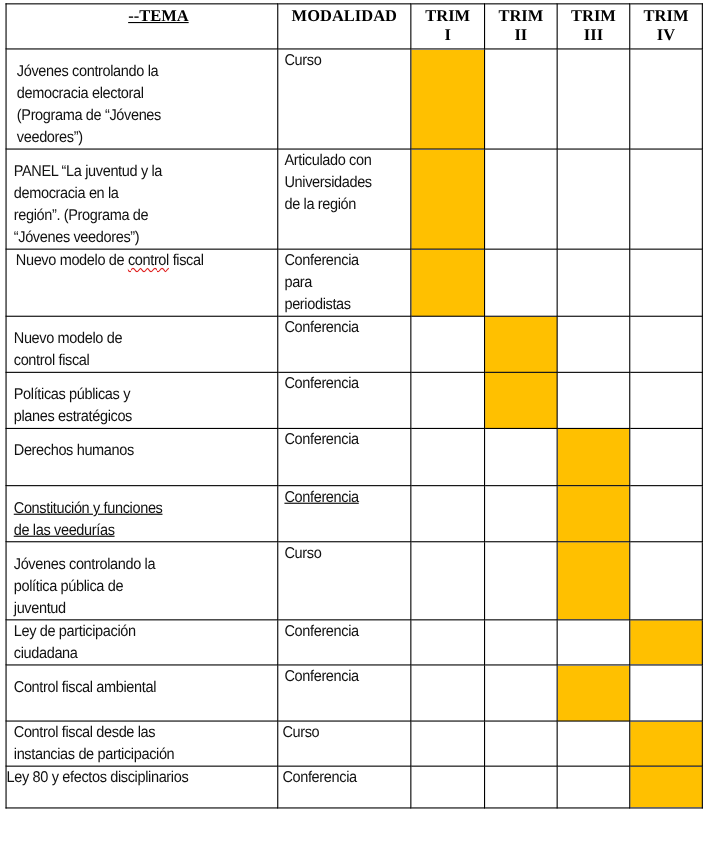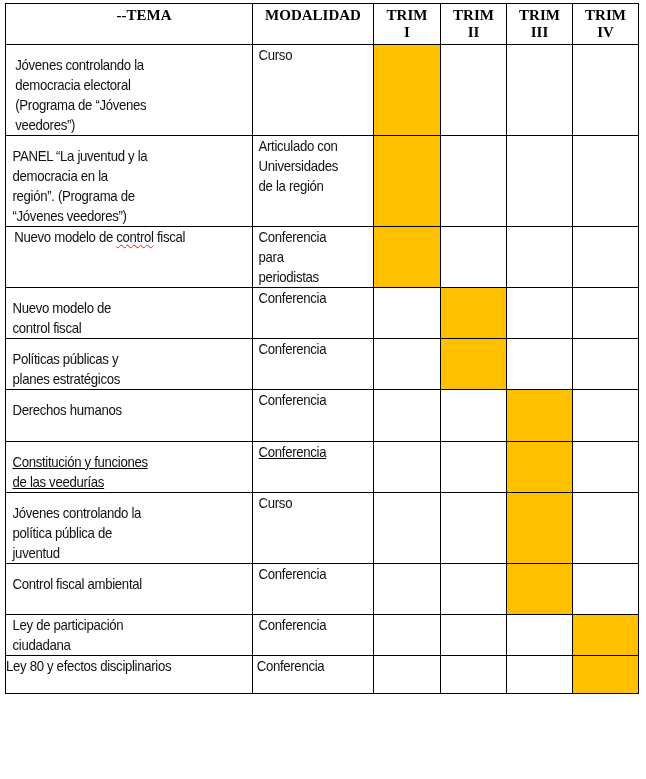--- a/index.html
+++ b/index.html
@@ -13,21 +13,21 @@
       border: 1.5px solid #000;
       padding: 0; vertical-align: top;
       overflow: hidden;
     }
     #sched th {
       font-family: "Liberation Serif", "DejaVu Serif", serif;
       font-weight: bold; font-size: 15px; line-height: 17px;
       text-align: center; color: #000;
       padding-top: 3px;
     }
-    #sched th.tema-h { padding-left: 30px; }
+    #sched th.tema-h { padding-left: 30px; text-decoration: underline; }
     .txt {
       font-family: "Liberation Sans", "DejaVu Sans", sans-serif;
       font-size: 14.2px; line-height: 20px; color: #111;
       letter-spacing: -0.35px;
       transform: scaleX(0.93); transform-origin: left top;
       white-space: pre-line;
     }
     .tema .txt { width: 260px; }
     .mod .txt { width: 125px; padding-left: 6px; }
     td.on { background: #FFC000; }
@@ -168,39 +168,52 @@
 juventud</div>
         </td>
         <td class="mod">
           <div class="txt">Curso</div>
         </td>
         <td></td>
         <td></td>
         <td class="on" style="background: rgb(255, 192, 0);"></td>
         <td></td>
       </tr>
-      <tr style="height: 51px;">
-        <td class="tema">
-          <div class="txt" style="padding-top: 10px; padding-left: 7px;">Control fiscal ambiental</div>
-        </td>
-        <td class="mod">
-          <div class="txt">Conferencia</div>
-        </td>
-        <td></td>
-        <td></td>
-        <td class="on" style="background: rgb(255, 192, 0);"></td>
-        <td></td>
-      </tr>
       <tr style="height: 40px;">
         <td class="tema">
           <div class="txt" style="padding-top: 0px; padding-left: 7px;">Ley de participación
 ciudadana</div>
         </td>
         <td class="mod">
           <div class="txt">Conferencia</div>
+        </td>
+        <td></td>
+        <td></td>
+        <td></td>
+        <td class="on" style="background: rgb(255, 192, 0);"></td>
+      </tr>
+      <tr style="height: 51px;">
+        <td class="tema">
+          <div class="txt" style="padding-top: 10px; padding-left: 7px;">Control fiscal ambiental</div>
+        </td>
+        <td class="mod">
+          <div class="txt">Conferencia</div>
+        </td>
+        <td></td>
+        <td></td>
+        <td class="on" style="background: rgb(255, 192, 0);"></td>
+        <td></td>
+      </tr>
+      <tr style="height: 40px;">
+        <td class="tema">
+          <div class="txt" style="padding-top: 0px; padding-left: 7px;">Control fiscal desde las
+instancias de participación</div>
+        </td>
+        <td class="mod">
+          <div class="txt" style="padding-left: 4px;">Curso</div>
         </td>
         <td></td>
         <td></td>
         <td></td>
         <td class="on" style="background: rgb(255, 192, 0);"></td>
       </tr>
       <tr style="height: 38px;">
         <td class="tema">
           <div class="txt" style="padding-top: 0px; padding-left: 0px;">Ley 80 y efectos disciplinarios</div>
         </td>

